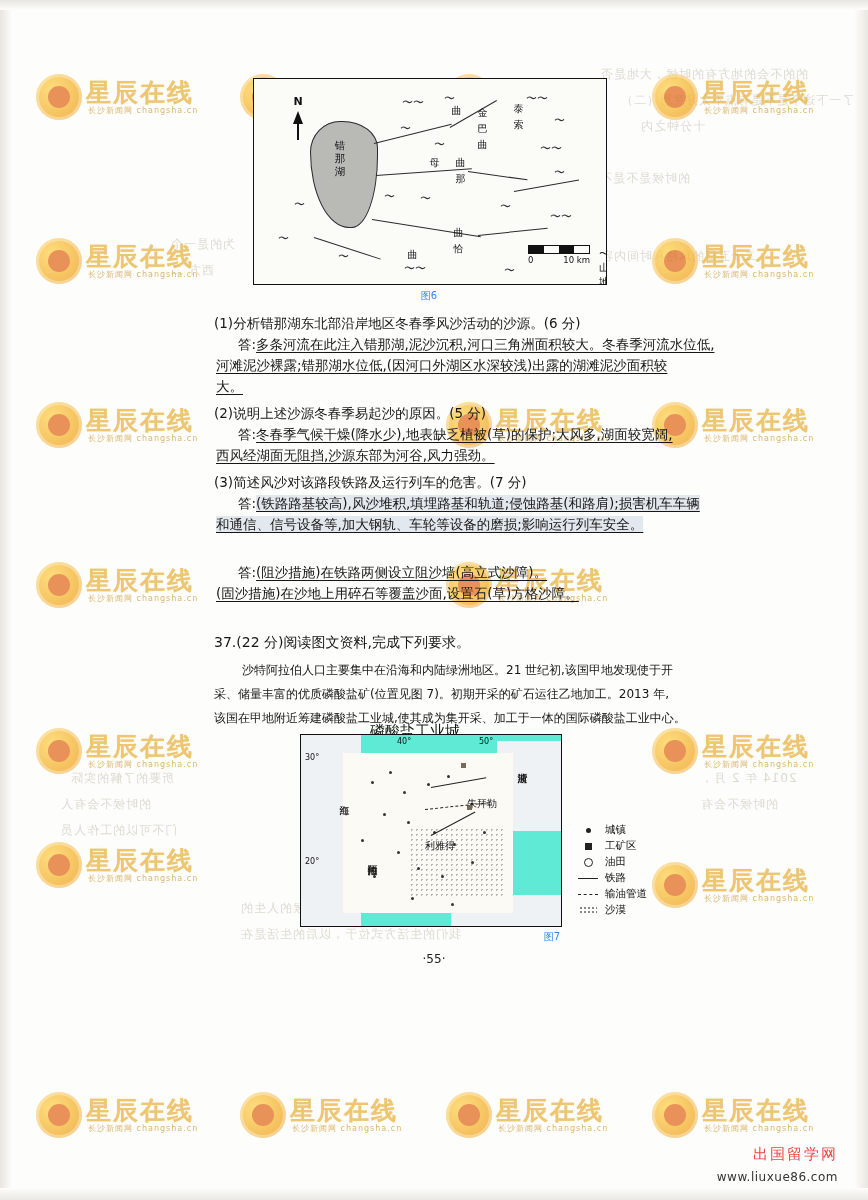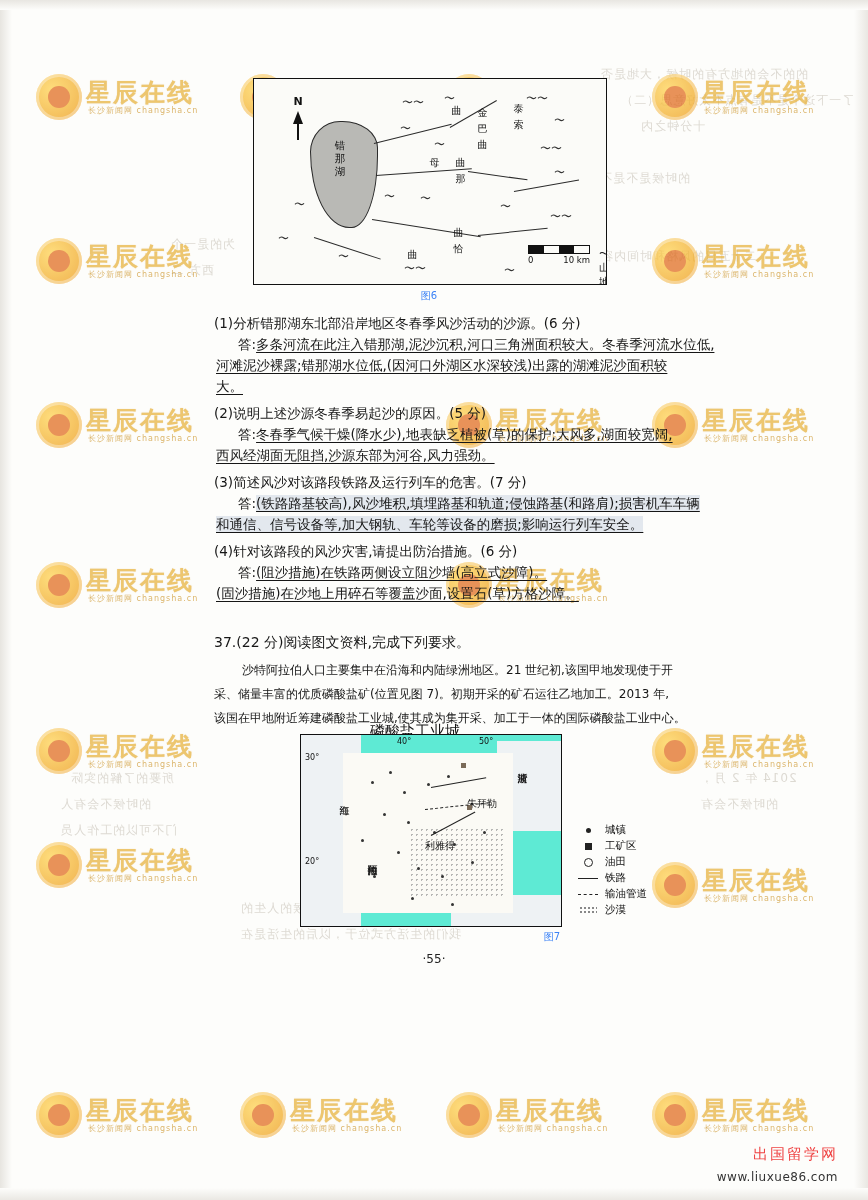--- a/index.html
+++ b/index.html
@@ -377,23 +377,20 @@
     </div>
 
     <div class="qline" style="left:214px;top:472px;">
       <span>(3)</span><span>简述风沙对该路段铁路及运行列车的危害。(7 分)</span>
     </div>
     <div class="ans" style="position:absolute;left:238px;top:493px;width:600px;">
       <div><span>答:</span><span class="u hl">(铁路路基较高),风沙堆积,填埋路基和轨道;侵蚀路基(和路肩);损害机车车辆</span></div>
       <div style="margin-left:-22px;"><span class="u hl">和通信、信号设备等,加大钢轨、车轮等设备的磨损;影响运行列车安全。</span></div>
     </div>
 
-    <div class="qline" style="left:214px;top:541px;">
-      <span>(4)</span><span>针对该路段的风沙灾害,请提出防治措施。(6 分)</span>
-    </div>
     <div class="ans" style="position:absolute;left:238px;top:562px;width:600px;">
       <div><span>答:</span><span class="u">(阻沙措施)在铁路两侧设立阻沙墙(高立式沙障)。</span></div>
       <div style="margin-left:-22px;"><span class="u">(固沙措施)在沙地上用碎石等覆盖沙面,设置石(草)方格沙障。</span></div>
     </div>
 
     <div class="qline" style="left:214px;top:632px;font-size:14px;">37.(22 分)阅读图文资料,完成下列要求。</div>
     <div class="ans" style="position:absolute;left:214px;top:658px;width:620px;line-height:24px;font-size:12px;">
       <div style="text-indent:28px;">沙特阿拉伯人口主要集中在沿海和内陆绿洲地区。21 世纪初,该国甲地发现使于开</div>
       <div>采、储量丰富的优质磷酸盐矿(位置见图 7)。初期开采的矿石运往乙地加工。2013 年,</div>
       <div>该国在甲地附近筹建磷酸盐工业城,使其成为集开采、加工于一体的国际磷酸盐工业中心。</div>

